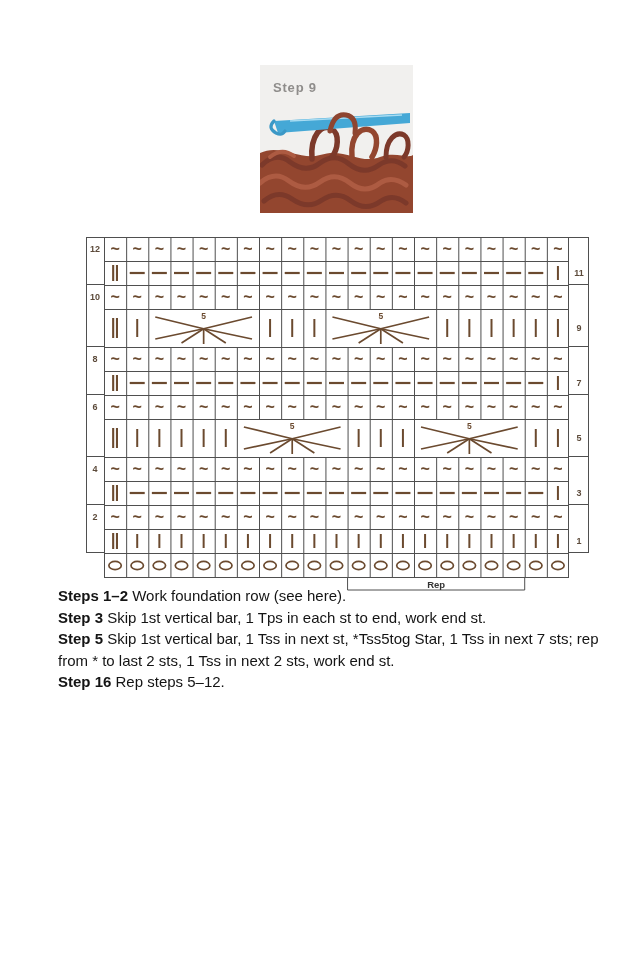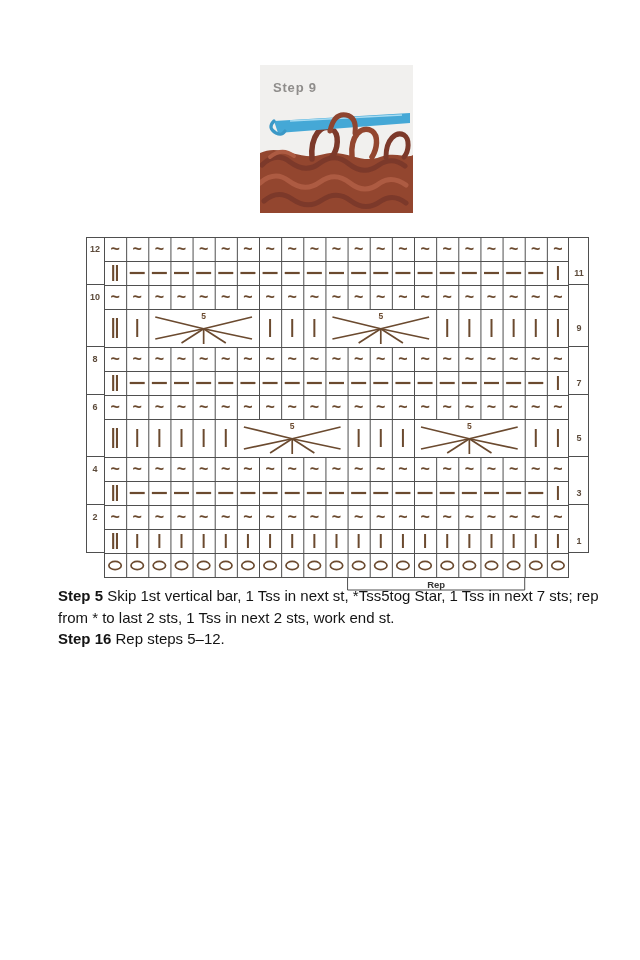--- a/index.html
+++ b/index.html
@@ -683,19 +683,21 @@
         <g>
           <line x1="261.57142857142856" y1="341" x2="261.57142857142856" y2="353" stroke="#4f4f4f" stroke-width="1" stroke-linecap="butt"></line>
           <line x1="438.7142857142857" y1="341" x2="438.7142857142857" y2="353" stroke="#4f4f4f" stroke-width="1" stroke-linecap="butt"></line>
           <line x1="261.57142857142856" y1="353" x2="438.7142857142857" y2="353" stroke="#4f4f4f" stroke-width="1" stroke-linecap="butt"></line>
           <text x="350.1428571428571" y="350.5" font-size="9.5" fill="#333" font-weight="700" text-anchor="middle" font-family="&quot;Liberation Sans&quot;,sans-serif">Rep</text>
         </g>
       </svg>
   </div>
 
   <div id="instructions">
+      <p><b>Steps 1–2</b><span> Work foundation row (see here).</span></p>
+      <p><b>Step 3</b><span> Skip 1st vertical bar, 1 Tps in each st to end, work end st.</span></p>
       <p><b>Step 5</b><span> Skip 1st vertical bar, 1 Tss in next st, *Tss5tog Star, 1 Tss in next 7 sts; rep from * to last 2 sts, 1 Tss in next 2 sts, work end st.</span></p>
       <p><b>Step 16</b><span> Rep steps 5–12.</span></p>
     </div>
 
   <div id="title">51 Tiny Stars</div>
 
 </div>
 
 </body></html>

